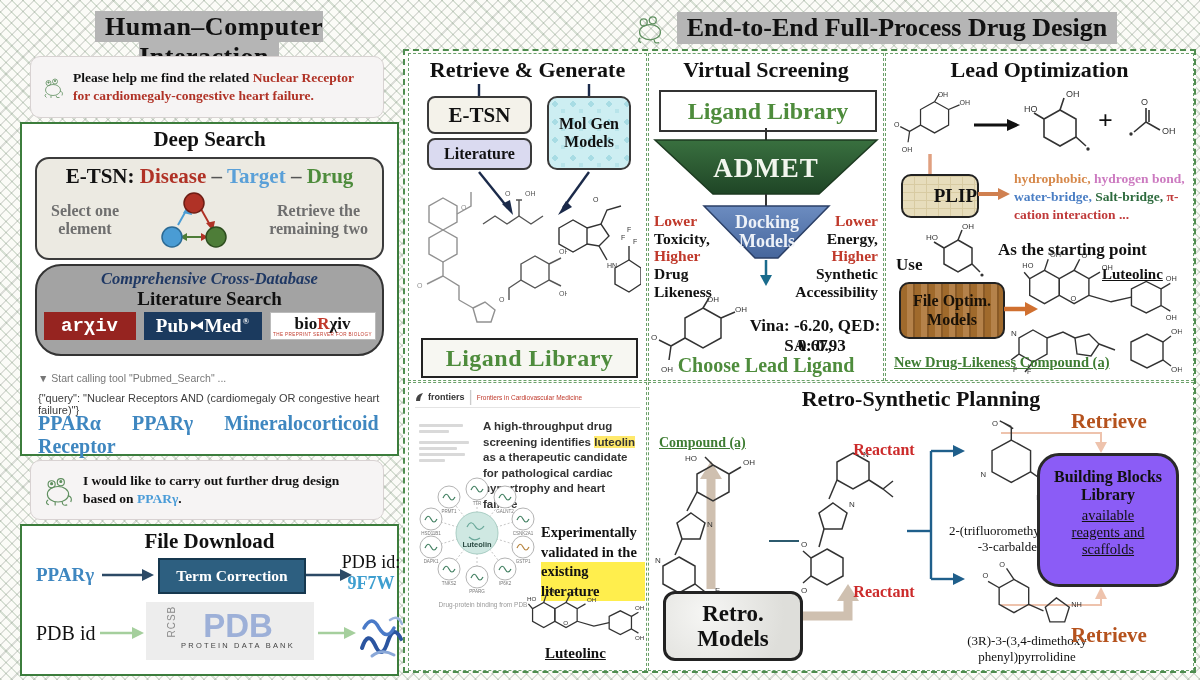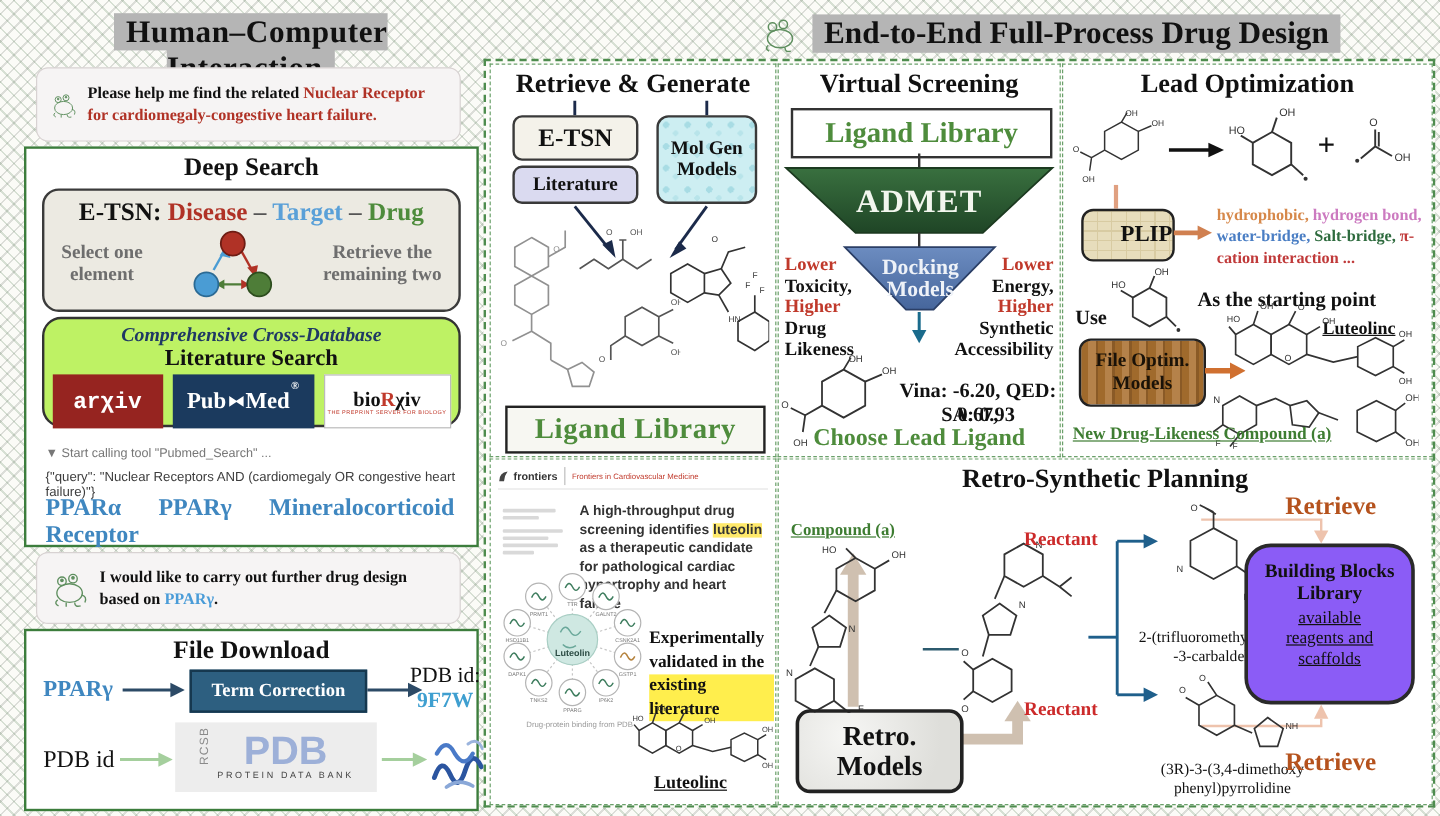--- a/index.html
+++ b/index.html
@@ -90,24 +90,24 @@
           <circle cx="16" cy="46" r="10" fill="#4a9cd4" stroke="#2b6a94" stroke-width="1.5"></circle>
           <circle cx="60" cy="46" r="10" fill="#4e7d38" stroke="#2d4d1e" stroke-width="1.5"></circle>
         </svg>
         <div class="gray-note ctr">
           <div>Retrieve the</div>
           <div>remaining two</div>
         </div>
       </div>
     </div>
 
-    <div class="abs" style="left:13px;top:140px;width:345px;height:88px;background:#bef264;border:2.5px solid #333;border-radius:16px;text-align:center;">
+    <div class="abs" style="left:13px;top:140px;width:345px;height:88px;background:#a3a3a3;border:2.5px solid #333;border-radius:26px;text-align:center;">
       <div style="font-style:italic;font-weight:bold;font-size:16.5px;color:#1f3864;margin-top:3px;">Comprehensive Cross-Database</div>
       <div style="font-weight:bold;font-size:19px;line-height:1;">Literature Search</div>
-      <div style="display:flex;justify-content:center;gap:8px;margin-top:4px;align-items:stretch;height:45px;">
+      <div style="display:flex;justify-content:center;gap:8px;margin-top:4px;align-items:stretch;height:28px;">
         <div style="width:92px;background:#962420;color:#fff;display:flex;align-items:center;justify-content:center;font-size:19px;font-weight:bold;font-family:'Liberation Mono','DejaVu Sans Mono',monospace;">
             <span>arχiv</span>
           </div>
         <div style="width:118px;background:#1b3a5e;color:#fff;display:flex;align-items:center;justify-content:center;font-size:19px;font-weight:bold;gap:1px;">
           <span>Pub</span>
             <svg width="14" height="12" viewBox="0 0 14 12">
               <path d="M1,10 L7,6 L13,10 L13,1 L7,5 L1,1 Z" fill="#fff"></path>
             </svg>
             <span>Med</span>
             <span style="font-size:9px;align-self:flex-start;margin-top:4px;">®</span>

